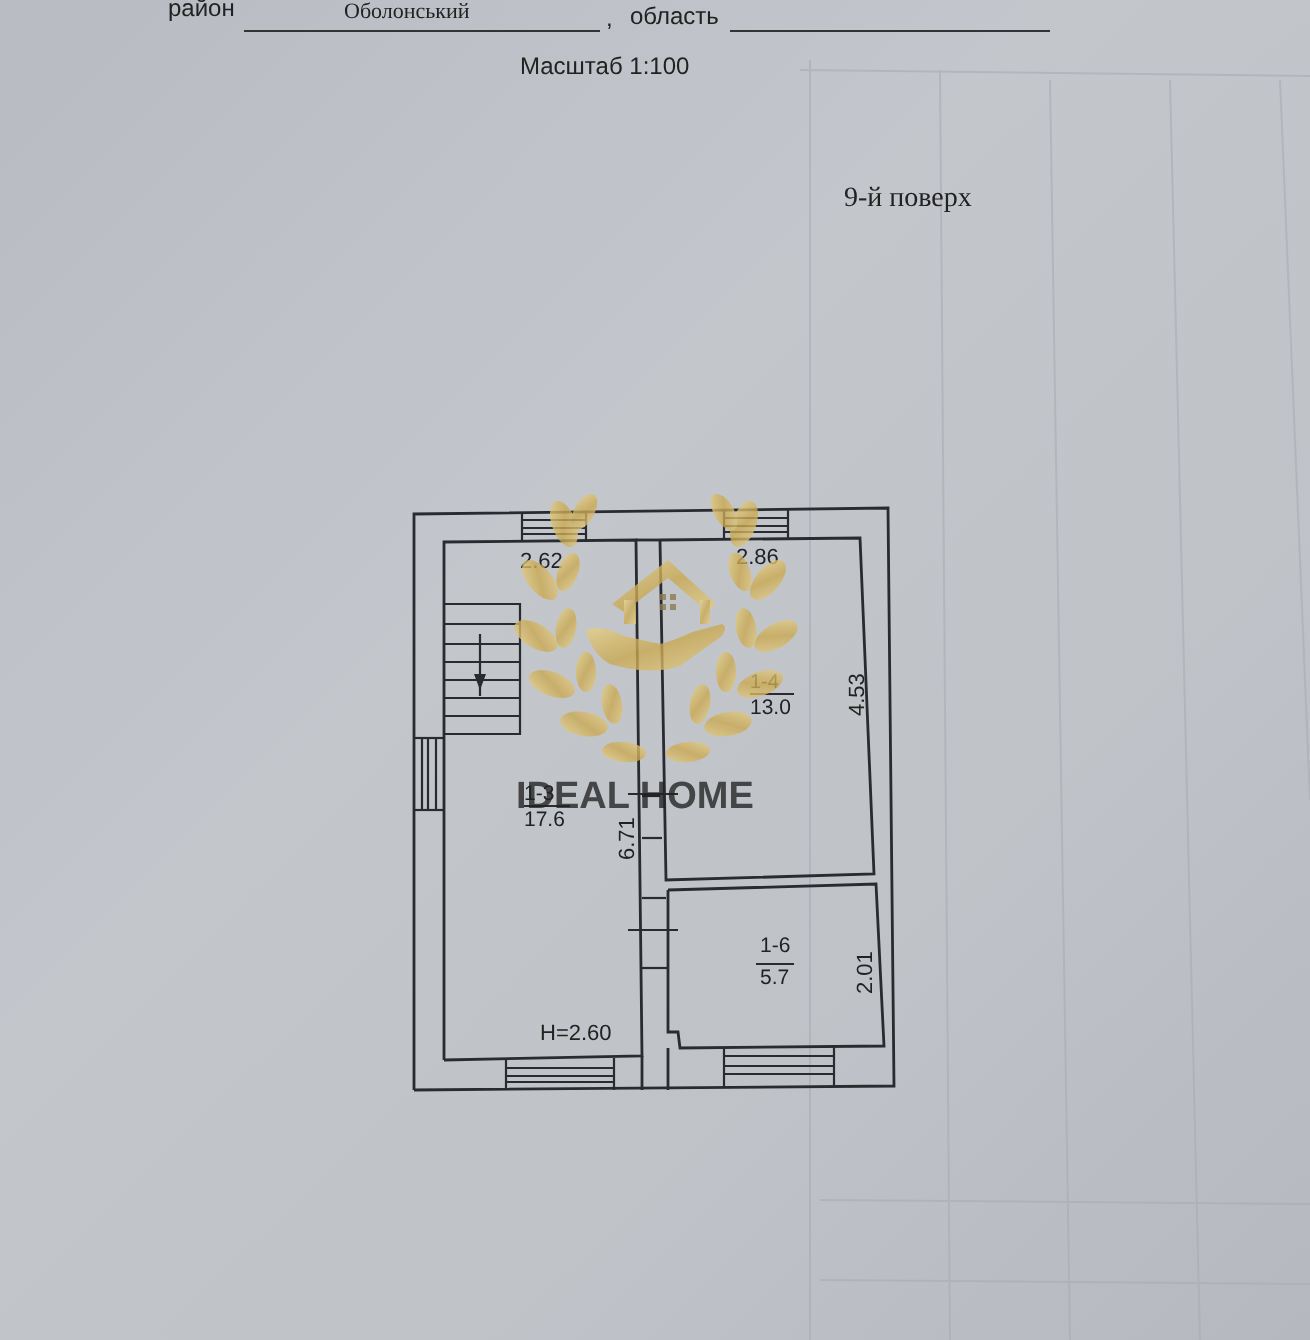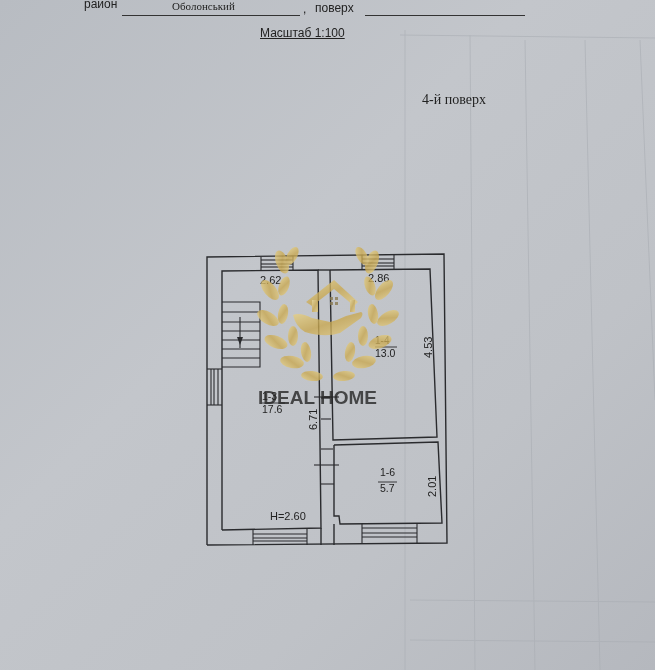--- a/index.html
+++ b/index.html
@@ -30,26 +30,26 @@
     <line x1="400" y1="35" x2="655" y2="38"></line>
     <line x1="410" y1="600" x2="655" y2="602"></line>
     <line x1="410" y1="640" x2="655" y2="642"></line>
   </g>
 </svg>
 
 <span class="hdr-text" style="left:84px; top:-3px;">район</span>
 <div class="underline" style="left:122px; top:15px; width:178px;"></div>
 <span class="hdr-text serif" style="left:172px; top:0px; font-size:11px;">Оболонський</span>
 <span class="hdr-text" style="left:303px; top:2px;">,</span>
-<span class="hdr-text" style="left:315px; top:1px;">поверх</span>
+<span class="hdr-text" style="left:315px; top:1px;">область</span>
 <div class="underline" style="left:365px; top:15px; width:160px;"></div>
 <span class="hdr-text" style="left:365px; top:0px;"></span>
-<span class="hdr-text" style="left:260px; top:26px;text-decoration:underline;">Масштаб 1:100</span>
+<span class="hdr-text" style="left:260px; top:26px;">Масштаб 1:100</span>
 
-<span class="hdr-text serif" style="left:422px; top:92px; font-size:14px;">4-й поверх</span>
+<span class="hdr-text serif" style="left:422px; top:92px; font-size:14px;">9-й поверх</span>
 
 <svg class="plan" width="655" height="670">
   <g stroke="#2a2b2e" stroke-width="1.4" fill="none">
 
     <polyline points="207,545 207,257 444,254 447,543 207,545"></polyline>
 
     <polyline points="222,530 222,271 318,270 321,528 222,530"></polyline>
 
     <polyline points="330,270 430,269 437,437 333,440 330,270"></polyline>
 

